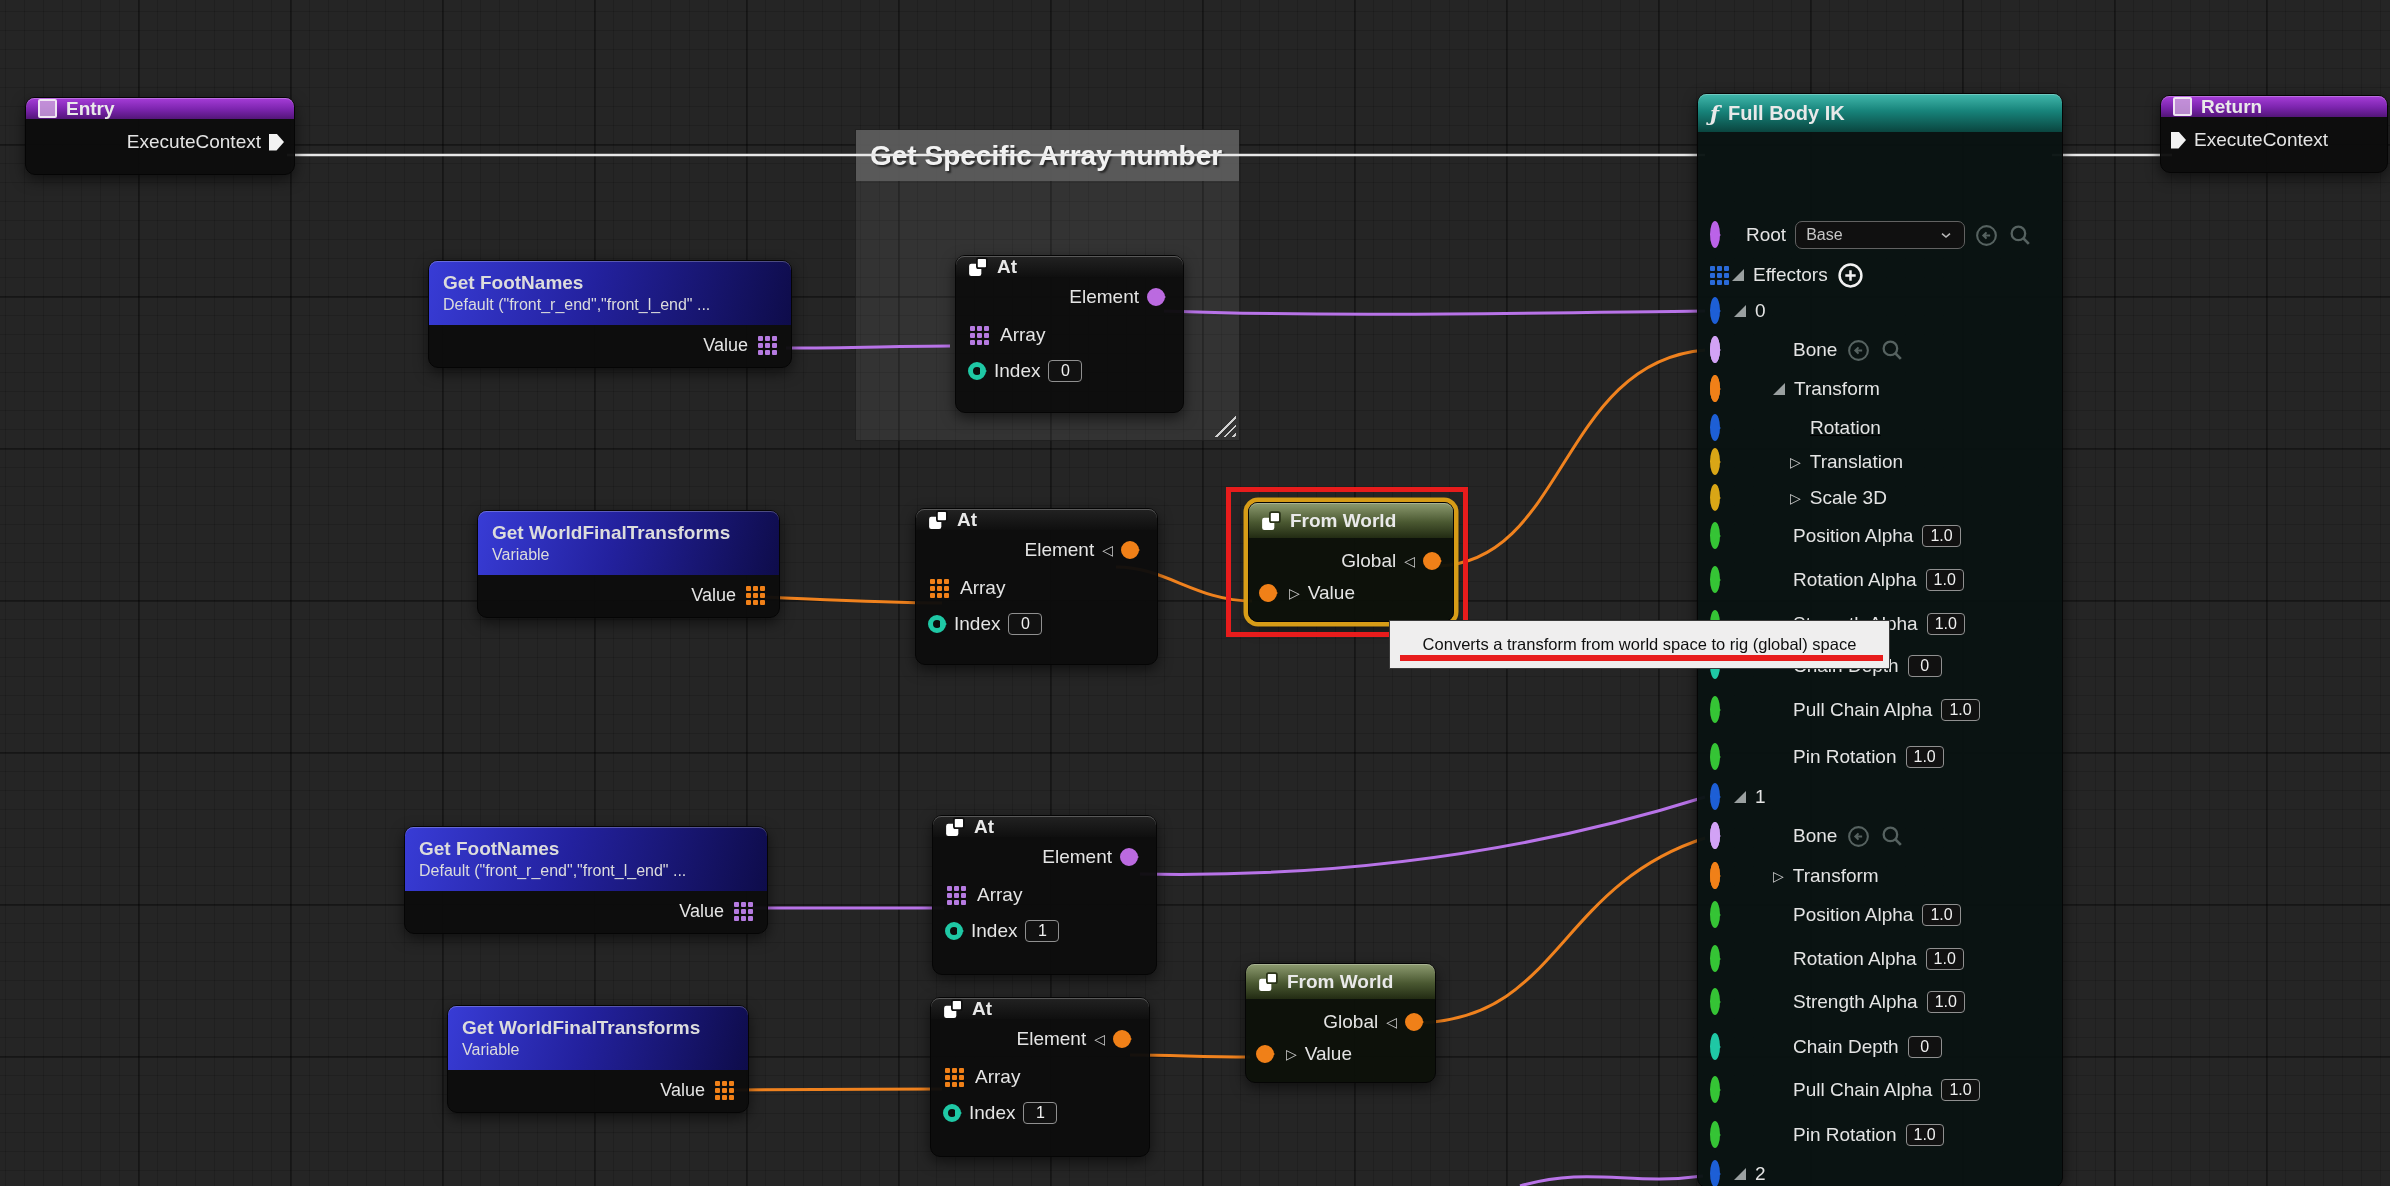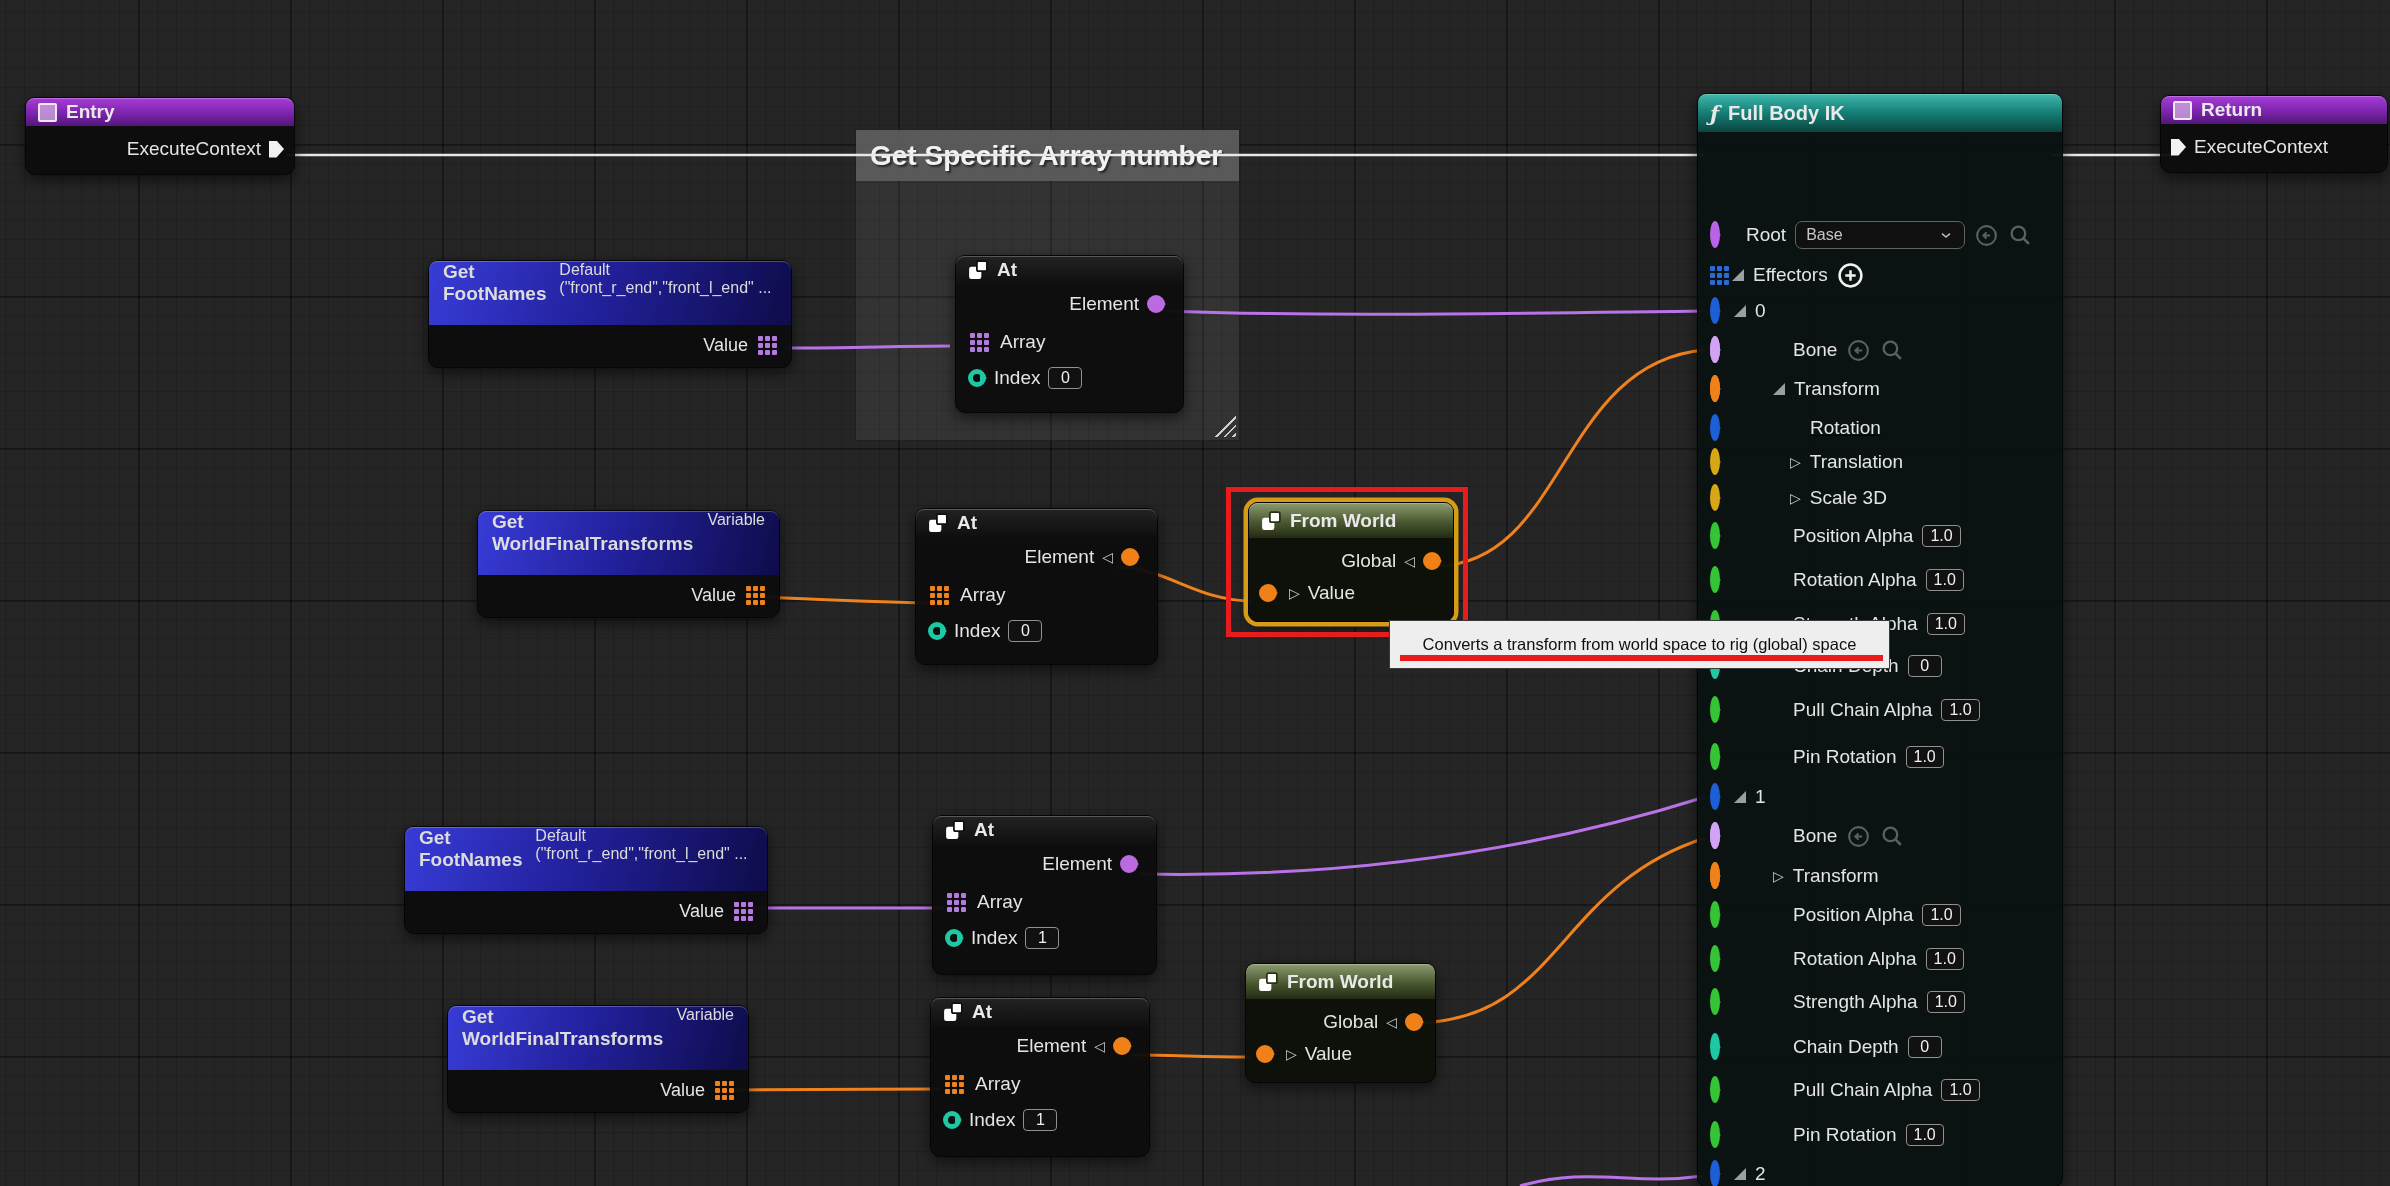--- a/index.html
+++ b/index.html
@@ -11,28 +11,28 @@
       linear-gradient(rgba(0,0,0,.32) 2px,transparent 2px),
       linear-gradient(90deg,rgba(0,0,0,.32) 2px,transparent 2px),
       linear-gradient(rgba(0,0,0,.14) 1px,transparent 1px),
       linear-gradient(90deg,rgba(0,0,0,.14) 1px,transparent 1px);
     background-size:152px 152px,152px 152px,19px 19px,19px 19px;
     background-position:-14px -8px;
   }
   .node{position:absolute;background:rgba(13,13,13,.96);border:1.5px solid #050505;
         border-radius:10px;box-shadow:0 5px 14px rgba(0,0,0,.55);z-index:3}
   .hdr{display:flex;align-items:center;gap:9px;padding:0 12px;border-radius:8.5px 8.5px 0 0;
-       color:#e9e9e9;font-weight:bold;font-size:19px;height:28px;
+       color:#e9e9e9;font-weight:bold;font-size:19px;height:21px;
        box-shadow:inset 0 1px 0 rgba(255,255,255,.25)}
   .hdr-purple{background:linear-gradient(180deg,#a63dd8 0%,#7b24ad 55%,#531678 100%)}
   .hdr-blue{background:linear-gradient(105deg,#383cd6 0%,#23219e 45%,#0e0c4a 100%)}
   .hdr-teal{background:linear-gradient(180deg,#41b8ac 0%,#17837a 45%,#0a453f 100%)}
   .hdr-olive{background:linear-gradient(180deg,#8d9b70 0%,#4a5831 55%,#222b13 100%)}
   .hdr-black{background:linear-gradient(180deg,#222 0%,#0f0f0f 100%)}
-  .hdr2{display:flex;justify-content:center;height:64px;gap:2px;
+  .hdr2{display:flex;flex-direction:column;justify-content:center;height:64px;gap:2px;
         padding:0 14px;border-radius:8.5px 8.5px 0 0;color:#dcdcdc;
         box-shadow:inset 0 1px 0 rgba(255,255,255,.25)}
   .hdr2 .t{font-weight:bold;font-size:19px}
   .sq-icon{width:19px;height:19px;border:2px solid #efe6f2;background:rgba(205,165,220,.8);
            border-radius:2px;box-sizing:border-box}
   .fx-icon{font-family:"DejaVu Serif",serif;font-style:italic;font-size:21px;font-weight:bold}
   .lbl{color:#e4e4e4;font-size:19px;white-space:nowrap}
   .row{display:flex;align-items:center;gap:8px}
   .pin{width:18px;height:18px;border-radius:50%;border:5px solid var(--c);background:#0c0c0c;
        box-sizing:border-box;position:relative;flex:none}

